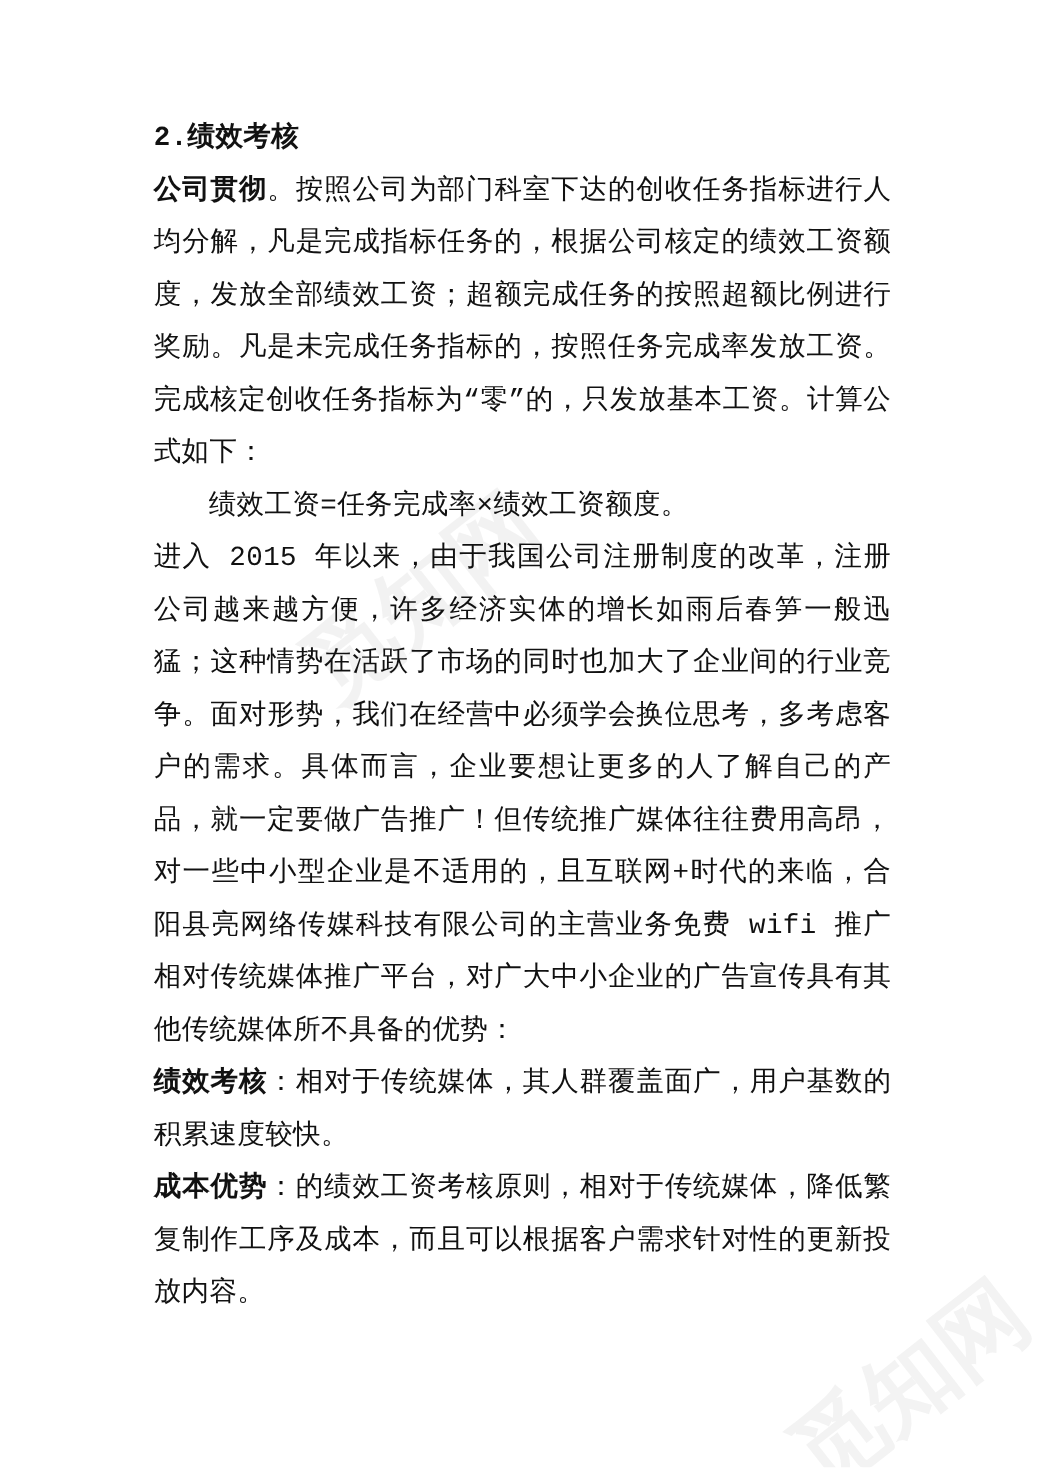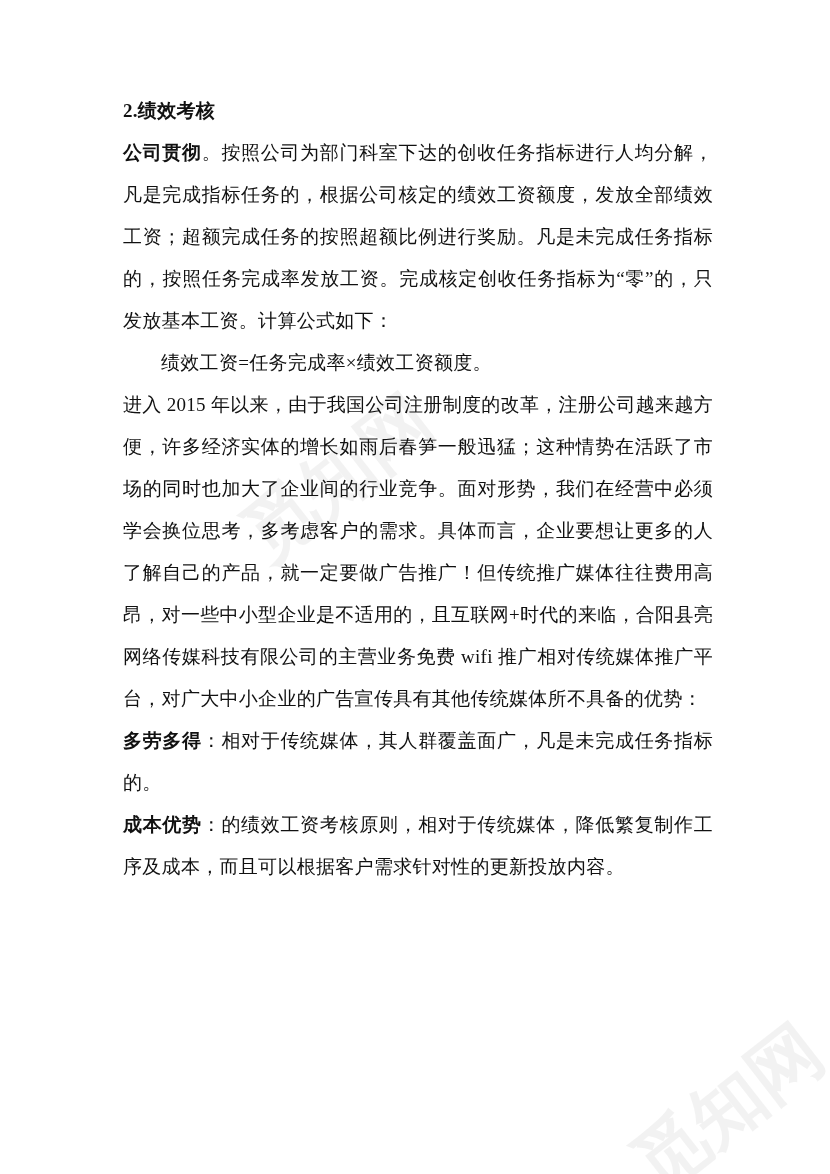--- a/index.html
+++ b/index.html
@@ -17,24 +17,25 @@
     color: #111111;
   }
   .content {
     position: absolute;
     top: 90px;
     left: 123px;
     width: 590px;
   }
   .content p {
     margin: 0;
-    font-size: 19px;
+    font-size: 22px;
     line-height: 42px;
     text-align: justify;
     letter-spacing: 0.3px;
+    font-family: Liberation Mono, monospace;
   }
   .indent-2em { text-indent: 2em; }
   .heading {
     font-size: 18px;
     font-weight: bold;
     line-height: 42px;
     margin: 0;
   }
   .h-top { margin-bottom: 26px; }
   .h-mid { margin-top: 20px; margin-bottom: 22px; }
@@ -70,18 +71,18 @@
 
 
     <p><span class="bold-lead">公司贯彻</span><span>。按照公司为部门科室下达的创收任务指标进行人均分解，凡是完成指标任务的，根据公司核定的绩效工资额度，发放全部绩效工资；超额完成任务的按照超额比例进行奖励。凡是未完成任务指标的，按照任务完成率发放工资。完成核定创收任务指标为“零”的，只发放基本工资。计算公式如下：</span></p>
 
     <p class="indent-2em">绩效工资=任务完成率×绩效工资额度。</p>
 
 
 
     <p>进入 2015 年以来，由于我国公司注册制度的改革，注册公司越来越方便，许多经济实体的增长如雨后春笋一般迅猛；这种情势在活跃了市场的同时也加大了企业间的行业竞争。面对形势，我们在经营中必须学会换位思考，多考虑客户的需求。具体而言，企业要想让更多的人了解自己的产品，就一定要做广告推广！但传统推广媒体往往费用高昂，对一些中小型企业是不适用的，且互联网+时代的来临，合阳县亮网络传媒科技有限公司的主营业务免费 wifi 推广相对传统媒体推广平台，对广大中小企业的广告宣传具有其他传统媒体所不具备的优势：</p>
 
-    <p><span class="bold-lead">多劳多得</span><span>：相对于传统媒体，其人群覆盖面广，凡是未完成任务指标的。</span></p>
+    <p><span class="bold-lead">绩效考核</span><span>：相对于传统媒体，其人群覆盖面广，用户基数的积累速度较快。</span></p>
 
     <p><span class="bold-lead">成本优势</span><span>：的绩效工资考核原则，相对于传统媒体，降低繁复制作工序及成本，而且可以根据客户需求针对性的更新投放内容。</span></p>
 
   </div>
 </div>
 
 </body></html>

